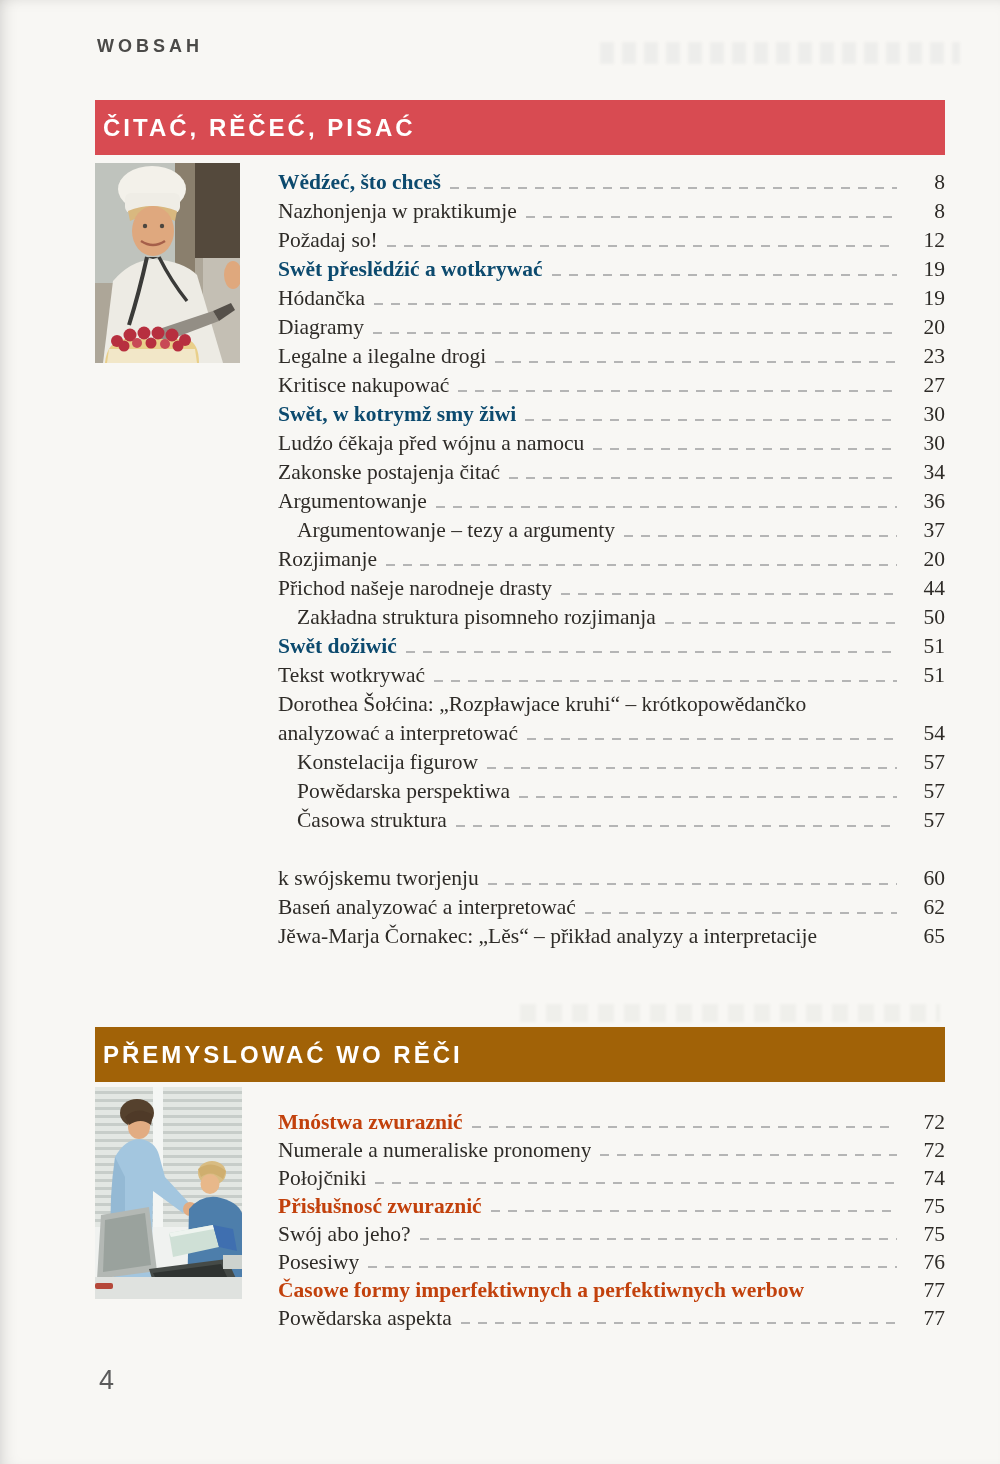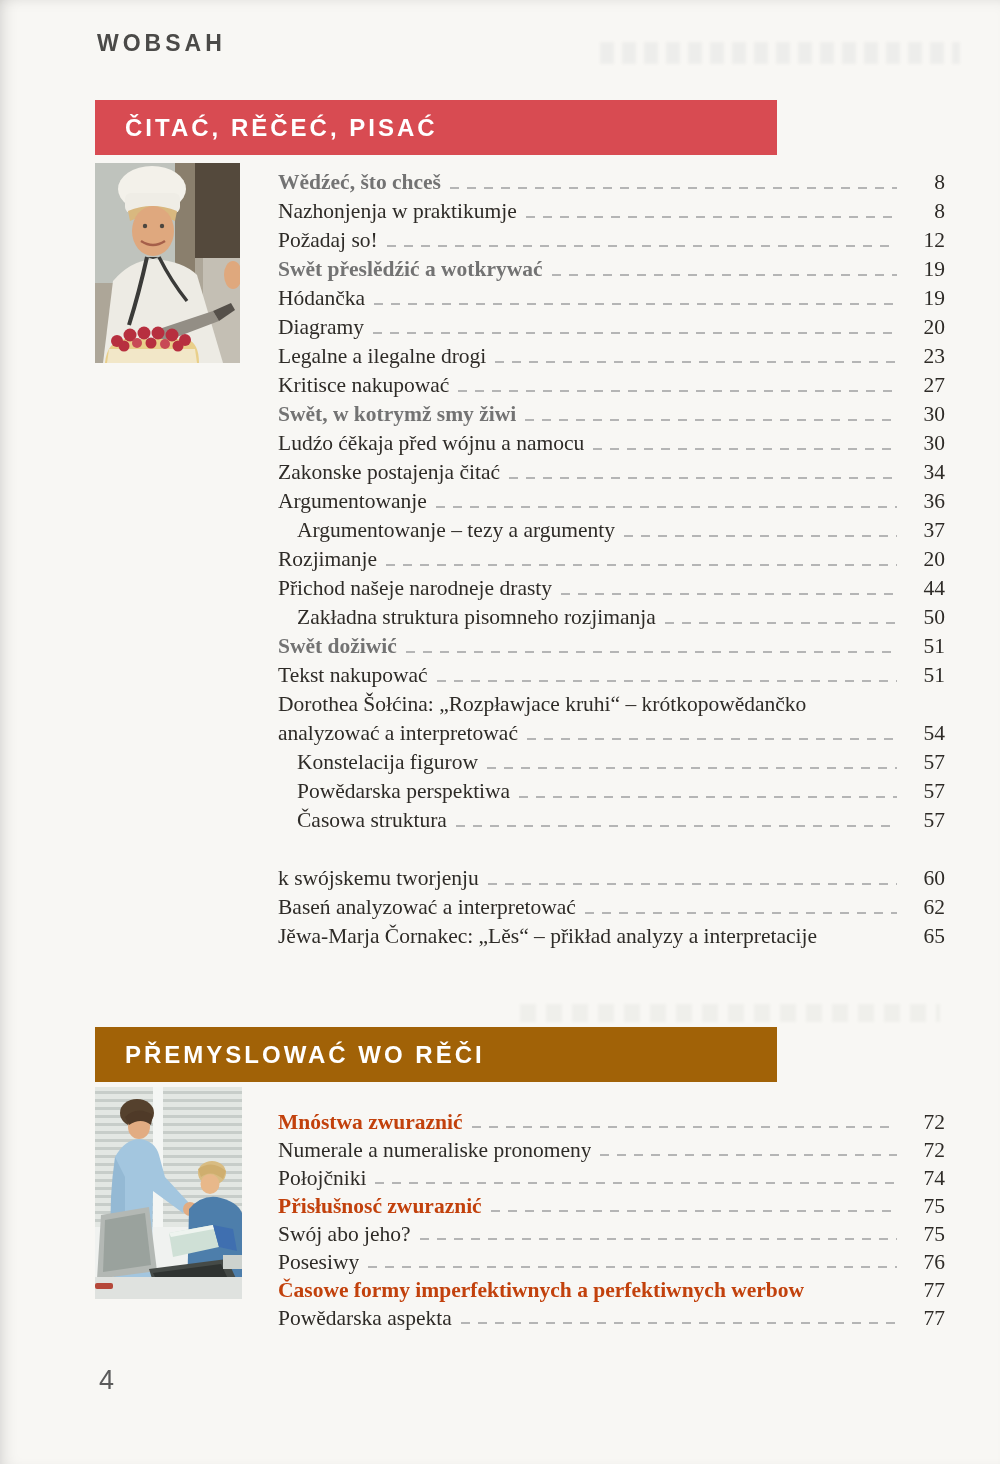--- a/index.html
+++ b/index.html
@@ -3,43 +3,43 @@
 <meta charset="utf-8">
 <style>
   html,body{margin:0;padding:0;background:#e9e7e3;}
   .page{
     position:relative; width:1000px; height:1464px; margin:0 auto;
     background:#f8f7f4; overflow:hidden;
     font-family:"Liberation Serif", serif; color:#2e2b27;
     box-shadow:inset 12px 0 18px -12px rgba(0,0,0,.18), inset 0 10px 16px -12px rgba(0,0,0,.10);
   }
   .wobsah{
-    position:absolute; left:97px; top:30px;
+    position:absolute; left:97px; top:36px;
     font-family:"Liberation Sans", sans-serif; font-weight:bold;
-    font-size:23px; letter-spacing:4px; color:#4b4a48;
+    font-size:18px; letter-spacing:4px; color:#4b4a48;
   }
   .banner{
-    position:absolute; left:95px; width:682px; height:55px;
-    display:flex; align-items:center; box-sizing:border-box; padding-left:30px;
+    position:absolute; left:95px; width:850px; height:55px;
+    display:flex; align-items:center; box-sizing:border-box; padding-left:8px;
     font-family:"Liberation Sans", sans-serif; font-weight:bold;
     font-size:24px; letter-spacing:3px; color:#ffffff;
   }
   .banner.red{top:100px; background:#d84b52;}
   .banner.green{top:1027px; background:#a16207;}
   .photo{position:absolute; left:95px; overflow:hidden;}
   .photo.chef{top:163px; width:145px; height:200px;}
   .photo.students{top:1087px; width:147px; height:212px;}
   .toc{position:absolute; left:278px; width:667px;}
   .toc1{top:168px;}
   .toc2{top:1108px;}
   .row{display:flex; line-height:29px; height:29px; font-size:21.5px; white-space:nowrap;}
   .toc2 .row{line-height:28px; height:28px;}
   .row .t{flex:0 1 auto; overflow:hidden;}
   .row.indent .t{padding-left:19px;}
-  .row.red .t{color:#737373; font-weight:bold;}
+  .row.red .t{color:#0c4a6e; font-weight:bold;}
   .row.green .t{color:#c2410c; font-weight:bold;}
   .leader{flex:1 1 0; min-width:0; position:relative;}
   .leader.dashes::after{
     content:""; position:absolute; left:9px; right:12px; bottom:8px; height:2px;
     background:repeating-linear-gradient(to right,#b5b5b5 0 9px, transparent 9px 17px);
   }
   .pg{flex:0 0 36px; text-align:right;}
   .pagenum{
     position:absolute; left:99px; top:1365px;
     font-family:"Liberation Sans", sans-serif; font-size:27px; color:#5b5b5b;
@@ -196,21 +196,21 @@
         <span class="t">Zakładna struktura pisomneho rozjimanja</span>
         <span class="leader dashes"></span>
         <span class="pg">50</span>
       </div>
       <div class="row red">
         <span class="t">Swět dožiwić</span>
         <span class="leader dashes"></span>
         <span class="pg">51</span>
       </div>
       <div class="row">
-        <span class="t">Tekst nakupować</span>
+        <span class="t">Tekst wotkrywać</span>
         <span class="leader dashes"></span>
         <span class="pg">51</span>
       </div>
       <div class="row">
         <span class="t">Dorothea Šołćina: „Rozpławjace kruhi“ – krótkopowědančko</span>
         <span class="leader"></span>
         <span class="pg"></span>
       </div>
       <div class="row">
         <span class="t">analyzować a interpretować</span>

